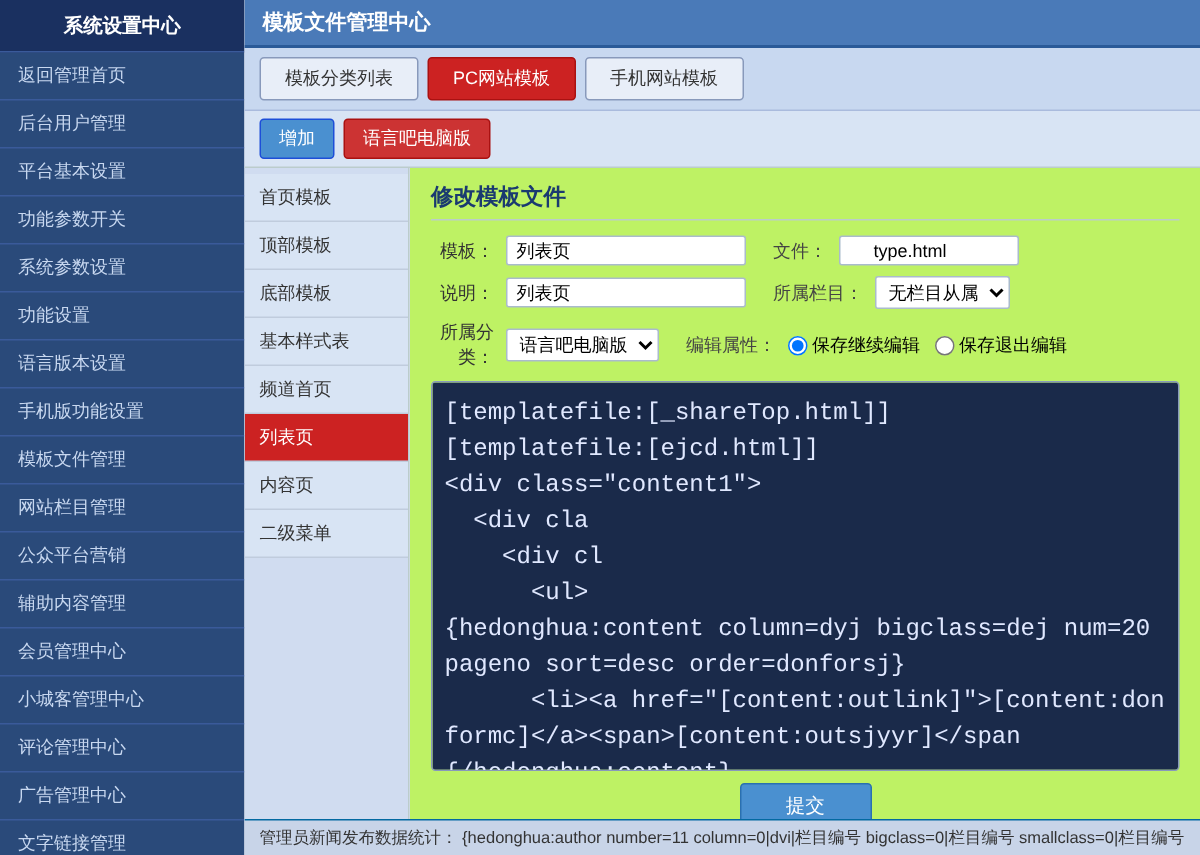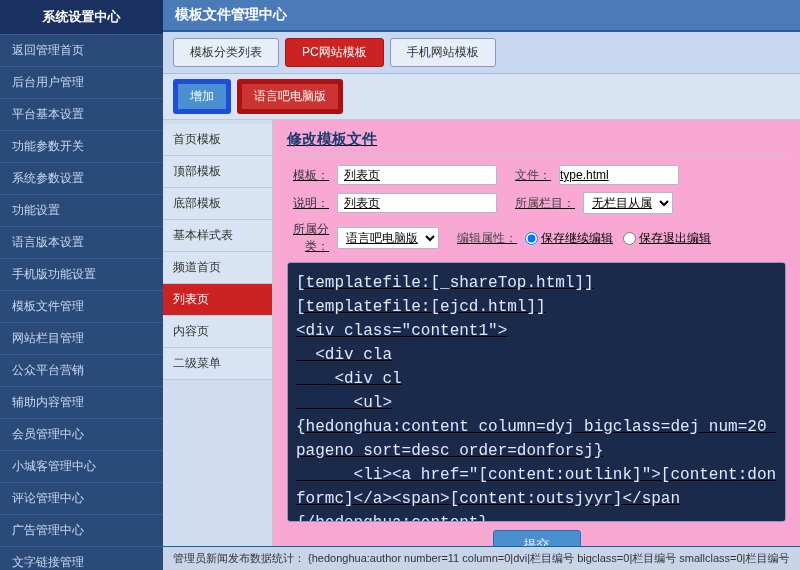--- a/index.html
+++ b/index.html
@@ -20,41 +20,41 @@
     .topbar { background: #4a7ab8; color: #fff; padding: 6px 12px; font-size: 14px; font-weight: bold; border-bottom: 2px solid #2a5a98; }
 
     
     .tabbar { background: #c8d8f0; padding: 6px 10px; display: flex; gap: 6px; border-bottom: 1px solid #aabbdd; }
     .tab-btn { padding: 5px 16px; border: 1px solid #8899bb; border-radius: 3px; cursor: pointer; font-size: 12px; background: #e8eef8; color: #333; }
     .tab-btn.active { background: #cc2222; color: #fff; border-color: #aa1111; }
     .tab-btn.inactive { background: #e8eef8; color: #333; }
 
     
     .actionbar { background: #d8e4f4; padding: 5px 10px; display: flex; gap: 6px; border-bottom: 1px solid #bcc; align-items: center; }
-    .action-btn { padding: 4px 12px; border: 5px solid #1d4ed8; border-radius: 3px; cursor: pointer; font-size: 12px; background: #4a90d0; color: #fff; }
+    .action-btn { padding: 4px 12px; border: 1px solid #1d4ed8; border-radius: 3px; cursor: pointer; font-size: 12px; background: #4a90d0; color: #fff; }
     .action-btn.red { background: #cc3333; border-color: #aa1111; }
 
     
     .content-area { display: flex; flex: 1; overflow: hidden; }
 
     
     .subnav { width: 110px; background: #d0dcf0; border-right: 1px solid #bcc; flex-shrink: 0; padding-top: 4px; overflow-y: auto; }
     .subnav-item { padding: 7px 10px; cursor: pointer; font-size: 12px; color: #333; border-bottom: 1px solid #c0ccdd; background: #d8e4f4; }
     .subnav-item.active { background: #cc2222; color: #fff; }
 
     
-    .edit-panel { flex: 1; background: #f9a8d4; padding: 10px 14px; overflow-y: auto; text-decoration: underline; }
+    .edit-panel { flex: 1; background: #bef264; padding: 10px 14px; overflow-y: auto; }
     .edit-panel h2 { font-size: 15px; color: #1a3a70; margin-bottom: 10px; border-bottom: 1px solid #bcc; padding-bottom: 5px; }
 
     .form-row { display: flex; align-items: center; margin-bottom: 7px; gap: 8px; }
     .form-label { color: #333; width: 42px; flex-shrink: 0; text-align: right; }
     .form-input { border: 1px solid #aabbcc; padding: 2px 6px; font-size: 12px; background: #fff; border-radius: 2px; }
     .form-input.wide { width: 160px; }
     .file-label { color: #444; margin-left: 10px; }
-    .file-input { border: 1px solid #aabbcc; padding: 2px 0; font-size: 12px; background: #fff; border-radius: 2px; width: 120px; }
+    .file-input { border: 1px solid #aabbcc; padding: 2px 22px; font-size: 12px; background: #fff; border-radius: 2px; width: 120px; }
     .select-box { border: 1px solid #aabbcc; padding: 2px 4px; font-size: 12px; background: #fff; border-radius: 2px; }
 
     .radio-group { display: flex; gap: 10px; align-items: center; }
     .radio-label { display: flex; align-items: center; gap: 3px; cursor: pointer; font-size: 12px; }
 
     
     .code-editor { background: #1a2a4a; color: #e0e8ff; font-family: "Courier New", monospace; font-size: 16px; padding: 8px; border-radius: 3px; border: 1px solid #8899bb; min-height: 240px; white-space: pre-wrap; word-break: break-all; line-height: 1.5; overflow-y: auto; max-height: 260px; }
 
     .submit-row { margin-top: 8px; text-align: center; }
     .submit-btn { background: #4a90d0; color: #fff; border: 1px solid #2a70b0; padding: 5px 30px; border-radius: 3px; cursor: pointer; font-size: 13px; text-align: center; }

